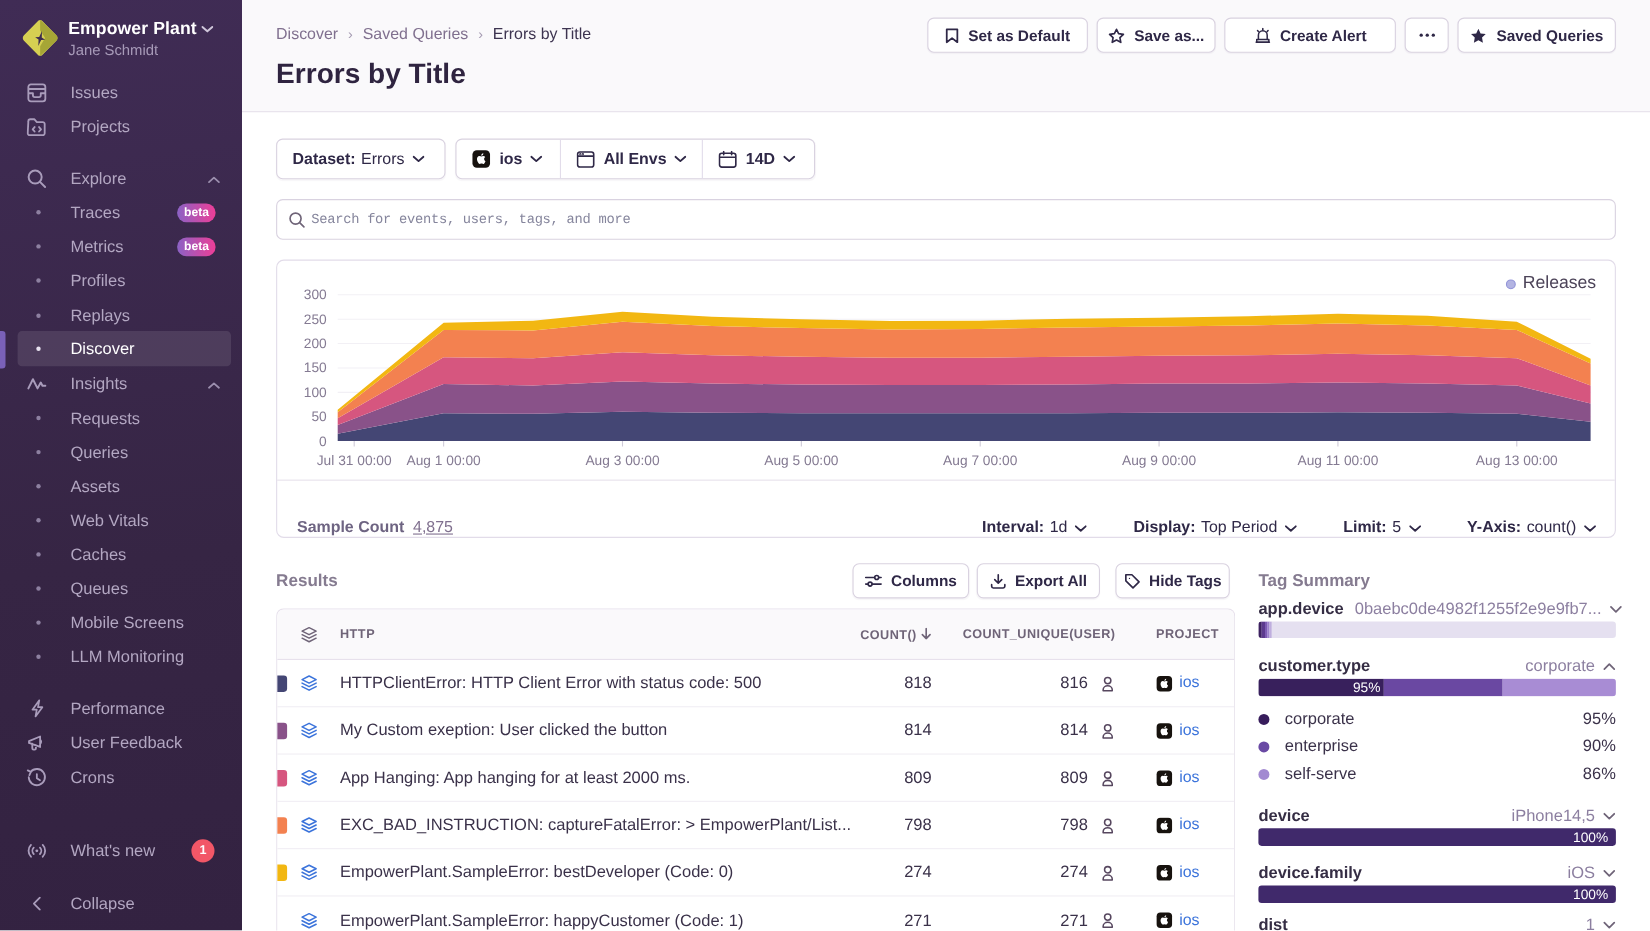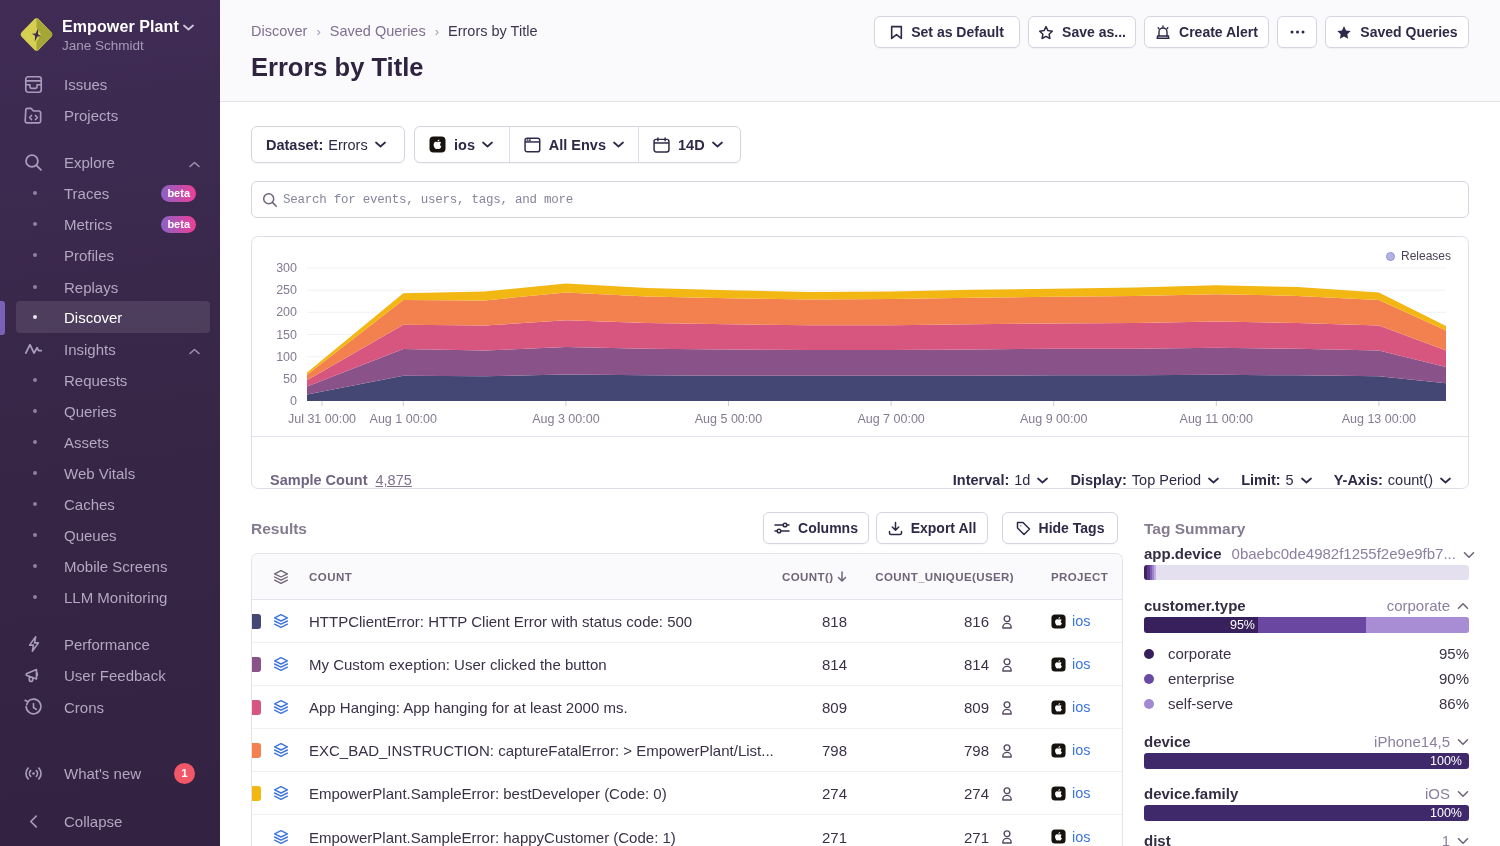--- a/index.html
+++ b/index.html
@@ -41,27 +41,27 @@
 .fseg { display:flex; align-items:center; white-space:nowrap; padding:0 14px; font-size:14.5px; font-weight:700; color:#2f2847; }
 .fseg + .fseg { border-left:1px solid #e2dcea; }
 .lab { font-weight:700; }
 .val { font-weight:400; margin-left:5px; }
 .chevd { margin-left:7px; display:flex; color:#2f2847; }
 
 .search { position:absolute; left:31px; top:181px; width:1218px; height:37px; border:1px solid #d9d2e0; border-radius:6px; background:#fff; display:flex; align-items:center; padding:0 10px; color:#80708f; }
 .search .ph { font-family:"Liberation Mono",monospace; font-size:12.5px; margin-left:5px; letter-spacing:-.25px; color:#85859c; }
 
 .panel { position:absolute; left:31px; top:236px; width:1218px; height:253px; border:1px solid #e2dce9; border-radius:7px; background:#fff; }
-.legend { position:absolute; right:17px; top:12px; font-size:12px; color:#4c4358; display:flex; align-items:center; }
+.legend { position:absolute; right:17px; top:12px; font-size:16px; color:#4c4358; display:flex; align-items:center; }
 .legend .dotc { width:9px; height:9px; border-radius:50%; background:#b3b4e2; border:1px solid #9193d8; margin-right:6px; }
 .cfoot { position:absolute; left:0; right:0; bottom:0; height:52px; border-top:1px solid #e7e1ec; display:flex; align-items:flex-end; font-size:14.5px; color:#2f2847; }
 .cfoot .sc { margin-left:18px; font-weight:700; color:#6e6482; }
 .cfoot .scv { margin-left:8px; color:#80708f;text-decoration:underline; }
 .cfoot .right { margin-left:auto; margin-right:17px; display:flex; align-items:center;padding-left:33px; }
-.cfoot .ctl { margin-left:22px; display:flex; align-items:center; }
+.cfoot .ctl { margin-left:42px; display:flex; align-items:center; }
 
 .rhead { position:absolute; left:31px; top:512px; width:873px; height:33px; }
 .rtitle { position:absolute; left:0; top:8px; font-size:15.5px; font-weight:700; color:#857b90; }
 .rbtns { position:absolute; right:6px; top:0; display:flex; }
 .rbtns .btn { margin-left:7px; }
 .table { position:absolute; left:31px; top:553px; width:872px; border:1px solid #e7e1ec; border-bottom:none; border-radius:7px 7px 0 0; background:#fff; overflow:hidden; }
 .thead { height:46px; background:#faf9fb; border-bottom:1px solid #e7e1ec; position:relative; font-size:11.5px; font-weight:700; color:#6f6478; letter-spacing:.4px; }
 .trow { height:43px; position:relative; border-bottom:1px solid #f1eef4; font-size:15px; color:#3a3149; }
 .trow:last-child { border-bottom:none; }
 .chip { position:absolute; left:0; top:14px; width:9px; height:15px; border-radius:0 3px 3px 0; }
@@ -181,21 +181,21 @@
         <span class="btn" style="width:146px;padding:0"><span class="bic">
               <svg width="13" height="15" viewBox="0 0 12 14" fill="none" stroke="#2f2847" stroke-width="1.5" stroke-linejoin="round">
                 <path d="M1.5 1.5 h9 v11 L6 9 L1.5 12.5 Z"></path>
               </svg>
             </span>Set as Default</span>
         <span class="btn" style="width:108px;padding:0"><span class="bic">
               <svg width="16" height="15" viewBox="0 0 16 15" fill="none" stroke="#2f2847" stroke-width="1.5" stroke-linejoin="round">
                 <path d="M8 1.6 L9.9 5.6 L14.3 6.2 L11.1 9.2 L11.9 13.5 L8 11.4 L4.1 13.5 L4.9 9.2 L1.7 6.2 L6.1 5.6 Z"></path>
               </svg>
             </span>Save as...</span>
-        <span class="btn" style="width:125px;padding:0"><span class="bic">
+        <span class="btn" style="width:156px;padding:0"><span class="bic">
               <svg width="16" height="15" viewBox="0 0 16 15" fill="none" stroke="#2f2847" stroke-width="1.4" stroke-linecap="round" stroke-linejoin="round">
                 <path d="M4 11 V7 a4 4 0 0 1 8 0 v4"></path>
                 <path d="M2 13.3 H14 M2.5 11 H13.5 v2.3 H2.5 Z"></path>
                 <path d="M8 1 V2.2 M3.2 2.8 L4 3.7 M12.8 2.8 L12 3.7"></path>
               </svg>
             </span>Create Alert</span>
         <span class="btn" style="width:40px;padding:0">
             <svg width="15" height="4" viewBox="0 0 15 4">
               <circle cx="2" cy="2" r="1.5" fill="#2f2847"></circle>
               <circle cx="7.5" cy="2" r="1.5" fill="#2f2847"></circle>
@@ -355,38 +355,38 @@
                 <circle cx="11" cy="4" r="1.8"></circle>
                 <circle cx="5" cy="10" r="1.8"></circle>
               </svg>
             </span>Columns</span>
         <span class="btn" style="width:112px;padding:0"><span class="bic">
               <svg width="15" height="15" viewBox="0 0 15 15" fill="none" stroke="#2f2847" stroke-width="1.5" stroke-linecap="round" stroke-linejoin="round">
                 <path d="M7.5 1.5 V9 M4.3 6 L7.5 9.2 L10.7 6"></path>
                 <path d="M1.5 10.5 V12 a1.5 1.5 0 0 0 1.5 1.5 h9 a1.5 1.5 0 0 0 1.5-1.5 V10.5"></path>
               </svg>
             </span>Export All</span>
-        <span class="btn" style="width:116px;padding:0;margin-left:14px"><span class="bic">
+        <span class="btn" style="width:104px;padding:0;margin-left:14px"><span class="bic">
               <svg width="15" height="15" viewBox="0 0 15 15" fill="none" stroke="#2f2847" stroke-width="1.5" stroke-linejoin="round">
                 <path d="M1.5 1.5 H7 L13.5 8 L8 13.5 L1.5 7 Z"></path>
                 <circle cx="4.8" cy="4.8" r=".6" fill="#2f2847" stroke="none"></circle>
               </svg>
             </span>Hide Tags</span>
       </span>
     </div>
     <div class="table" id="table">
       <div class="thead">
         <span class="licon" style="color:#6f6478">
             <svg width="16" height="16" viewBox="0 0 16 16" fill="none" stroke="currentColor" stroke-width="1.3" stroke-linejoin="round">
               <path d="M8 1.6 L14.4 4.8 L8 8 L1.6 4.8 Z"></path>
               <path d="M2.8 7.4 L8 10 L13.2 7.4 M14.4 8 L8 11.2 L1.6 8" opacity="0"></path>
               <path d="M1.6 8 L8 11.2 L14.4 8 M1.6 11.2 L8 14.4 L14.4 11.2" stroke-linecap="round" fill="none"></path>
             </svg>
           </span>
-        <span class="ttl" style="letter-spacing:.5px">COUNT</span>
+        <span class="ttl" style="letter-spacing:.5px">HTTP</span>
         <span class="cnt">COUNT() <svg width="10" height="11" viewBox="0 0 10 11" fill="none" stroke="#6f6478" stroke-width="1.5" stroke-linecap="round" stroke-linejoin="round" style="vertical-align:-1px">
               <path d="M5 1 V9.5 M1.5 6.5 L5 10 L8.5 6.5"></path>
             </svg></span>
         <span class="cuq" style="right:108px">COUNT_UNIQUE(USER)</span>
         <span class="proj">PROJECT</span>
       </div>
       <div class="trow">
           <span class="chip" style="background:#444674"></span>
           <span class="licon" style="color:#3c74db">
             <svg width="16" height="16" viewBox="0 0 16 16" fill="none" stroke="currentColor" stroke-width="1.4" stroke-linejoin="round">

